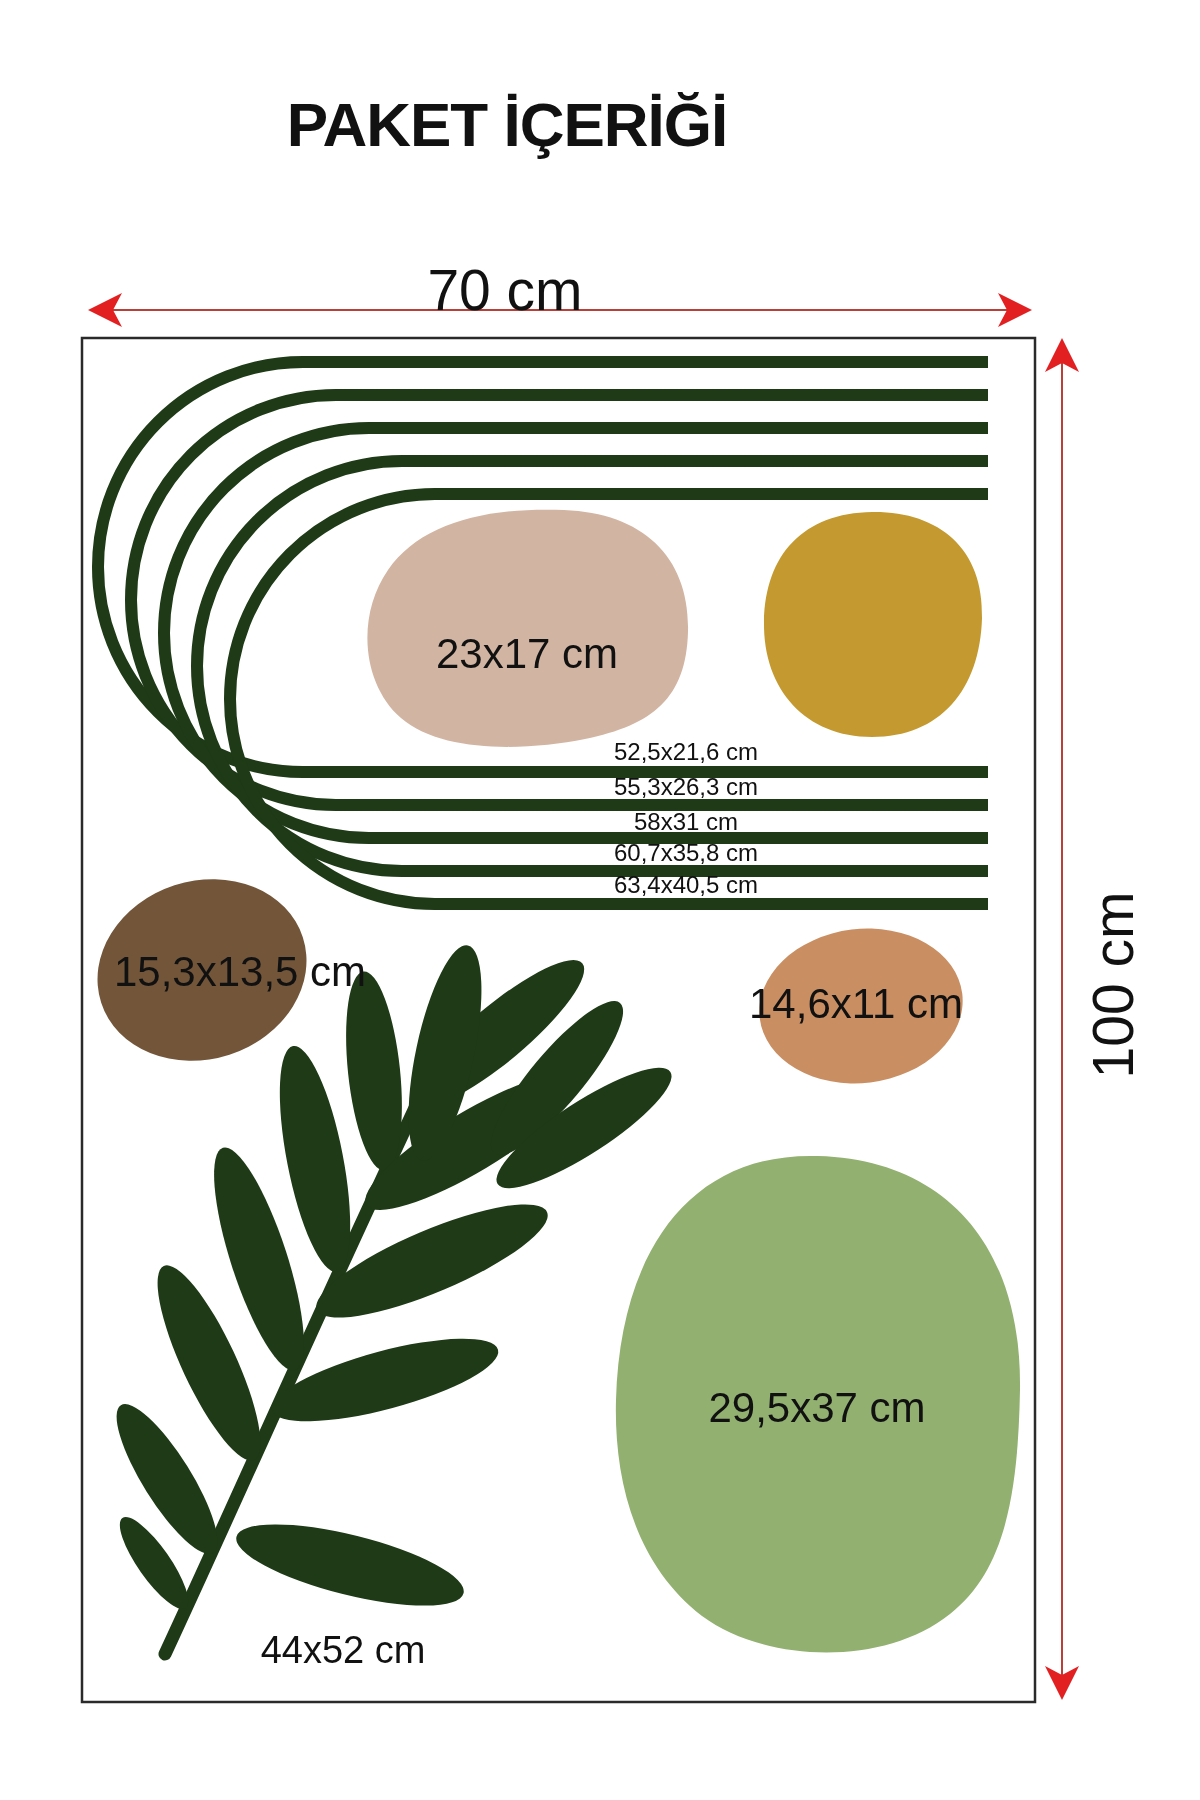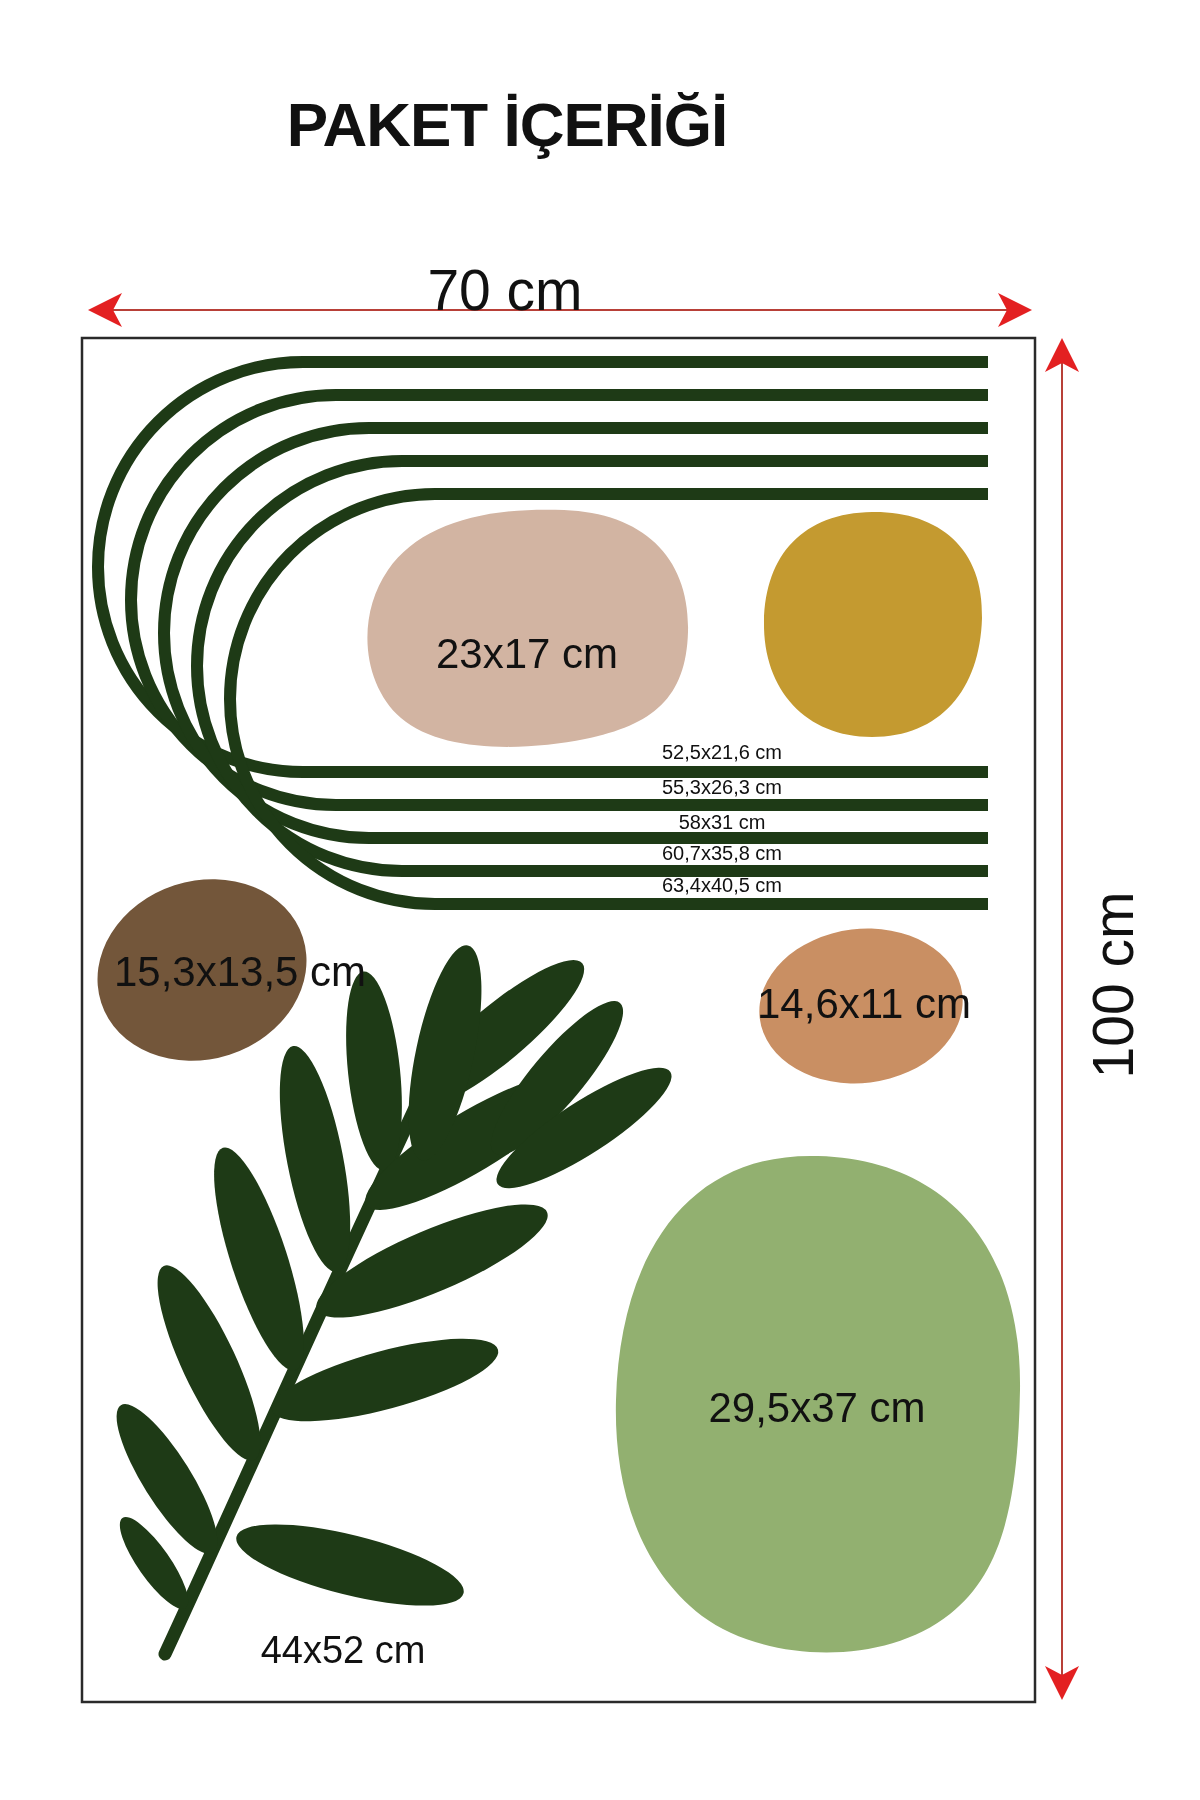--- a/index.html
+++ b/index.html
@@ -18,21 +18,21 @@
     color:#111111;
     white-space:nowrap;
     text-align:center;
     line-height:1;
   }
   .title{font-size:62px;font-weight:bold;letter-spacing:-1px;}
   .dim{font-size:57px;}
   .dim-v{transform:translate(-50%,-50%) rotate(-90deg);}
   .blob-label{font-size:42px;}
   .leaf-label{font-size:38px;}
-  .arc-label{font-size:20px;margin-left:36px;}
+  .arc-label{font-size:24px;}
 </style>
 </head>
 <body>
 
 <div id="canvas">
 
   <svg id="shapes" width="1200" height="1800" viewBox="0 0 1200 1800">
 
     <rect x="82" y="338" width="953" height="1364" fill="#ffffff" stroke-width="2.5" stroke="#2a2a2a"></rect>
 
@@ -102,18 +102,18 @@
 
 
   <div class="txt arc-label" style="left:686px;top:752px;">52,5x21,6 cm</div>
   <div class="txt arc-label" style="left:686px;top:787px;">55,3x26,3 cm</div>
   <div class="txt arc-label" style="left:686px;top:822px;">58x31 cm</div>
   <div class="txt arc-label" style="left:686px;top:853px;">60,7x35,8 cm</div>
   <div class="txt arc-label" style="left:686px;top:885px;">63,4x40,5 cm</div>
 
   <div class="txt blob-label" style="left:240px;top:972px;">15,3x13,5 cm</div>
 
-  <div class="txt blob-label" style="left:856px;top:1004px;margin-left:8px;">14,6x11 cm</div>
+  <div class="txt blob-label" style="left:856px;top:1004px;">14,6x11 cm</div>
 
   <div class="txt blob-label" style="left:817px;top:1408px;">29,5x37 cm</div>
 
   <div class="txt leaf-label" style="left:343px;top:1650px;">44x52 cm</div>
 </div>
 
 </body></html>

